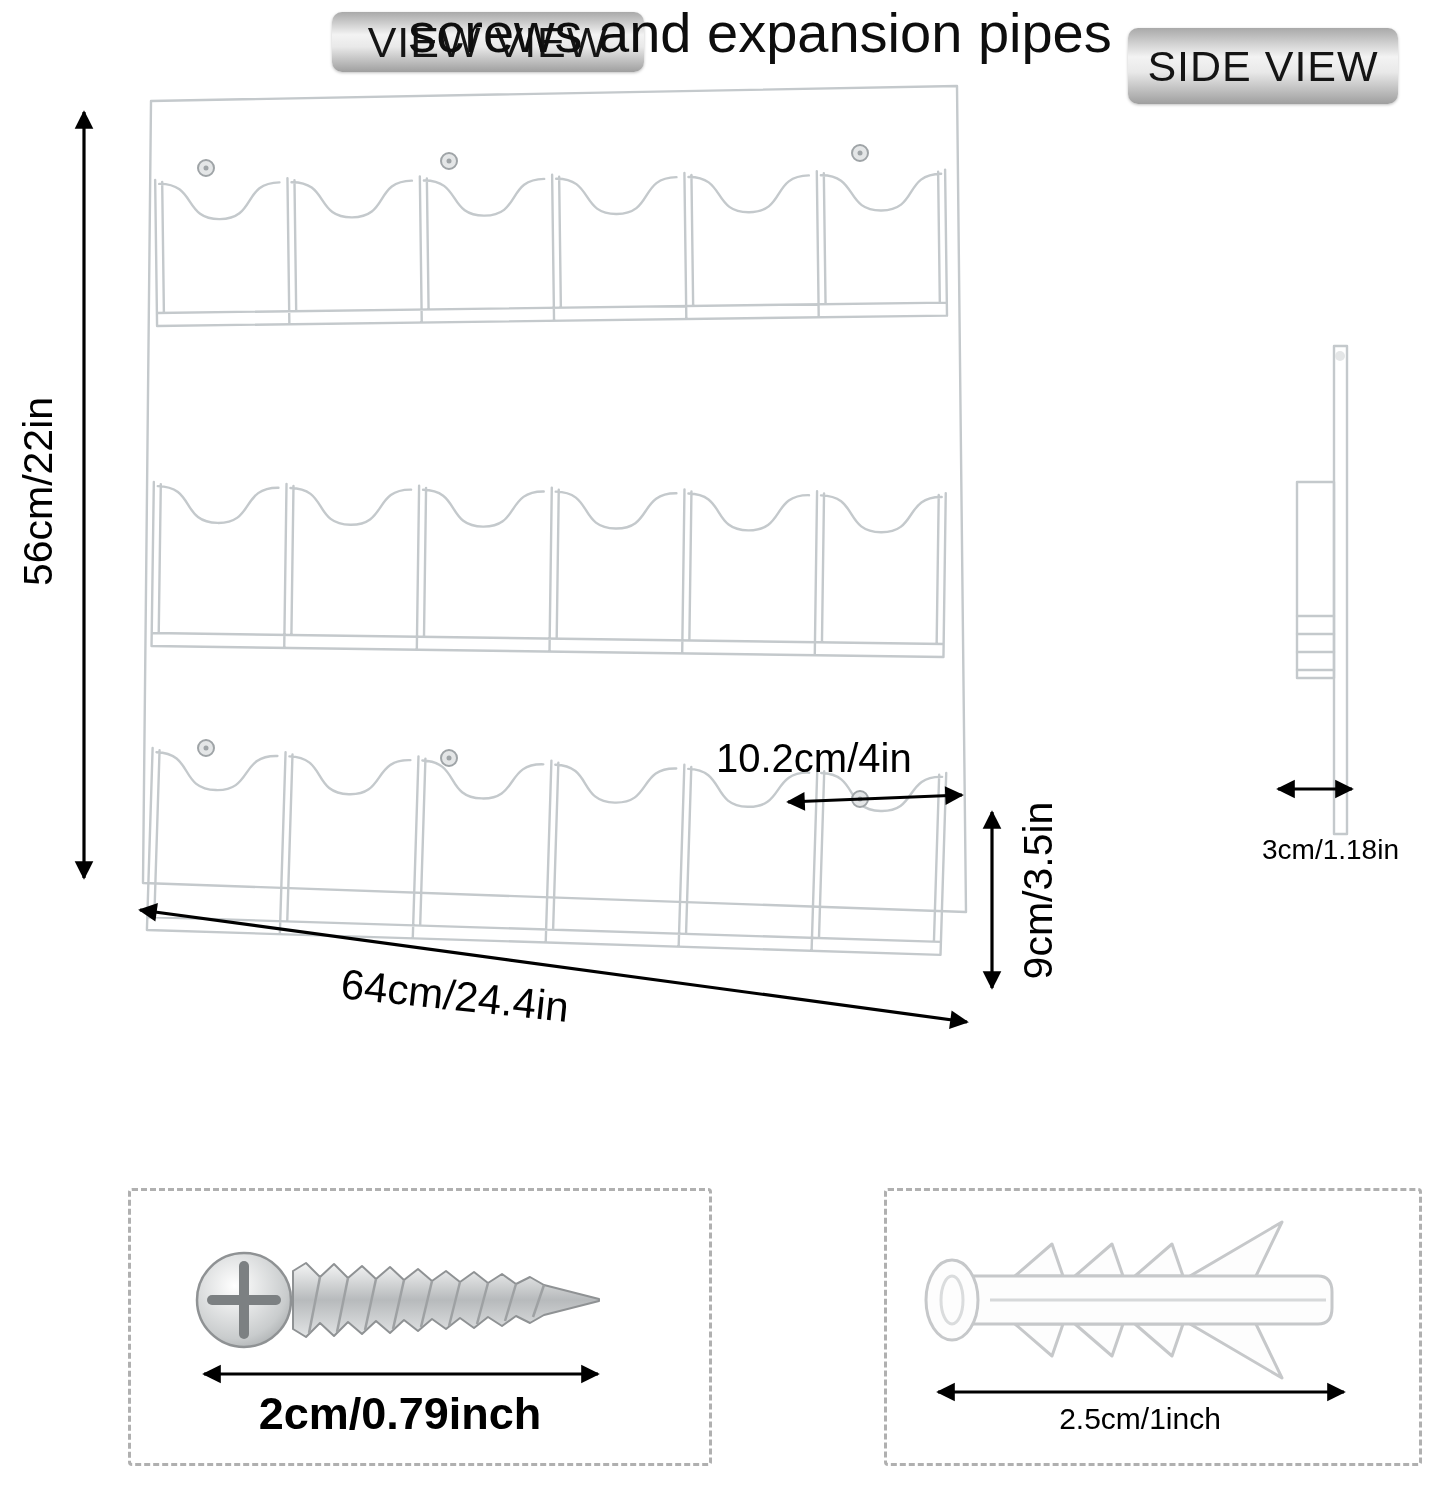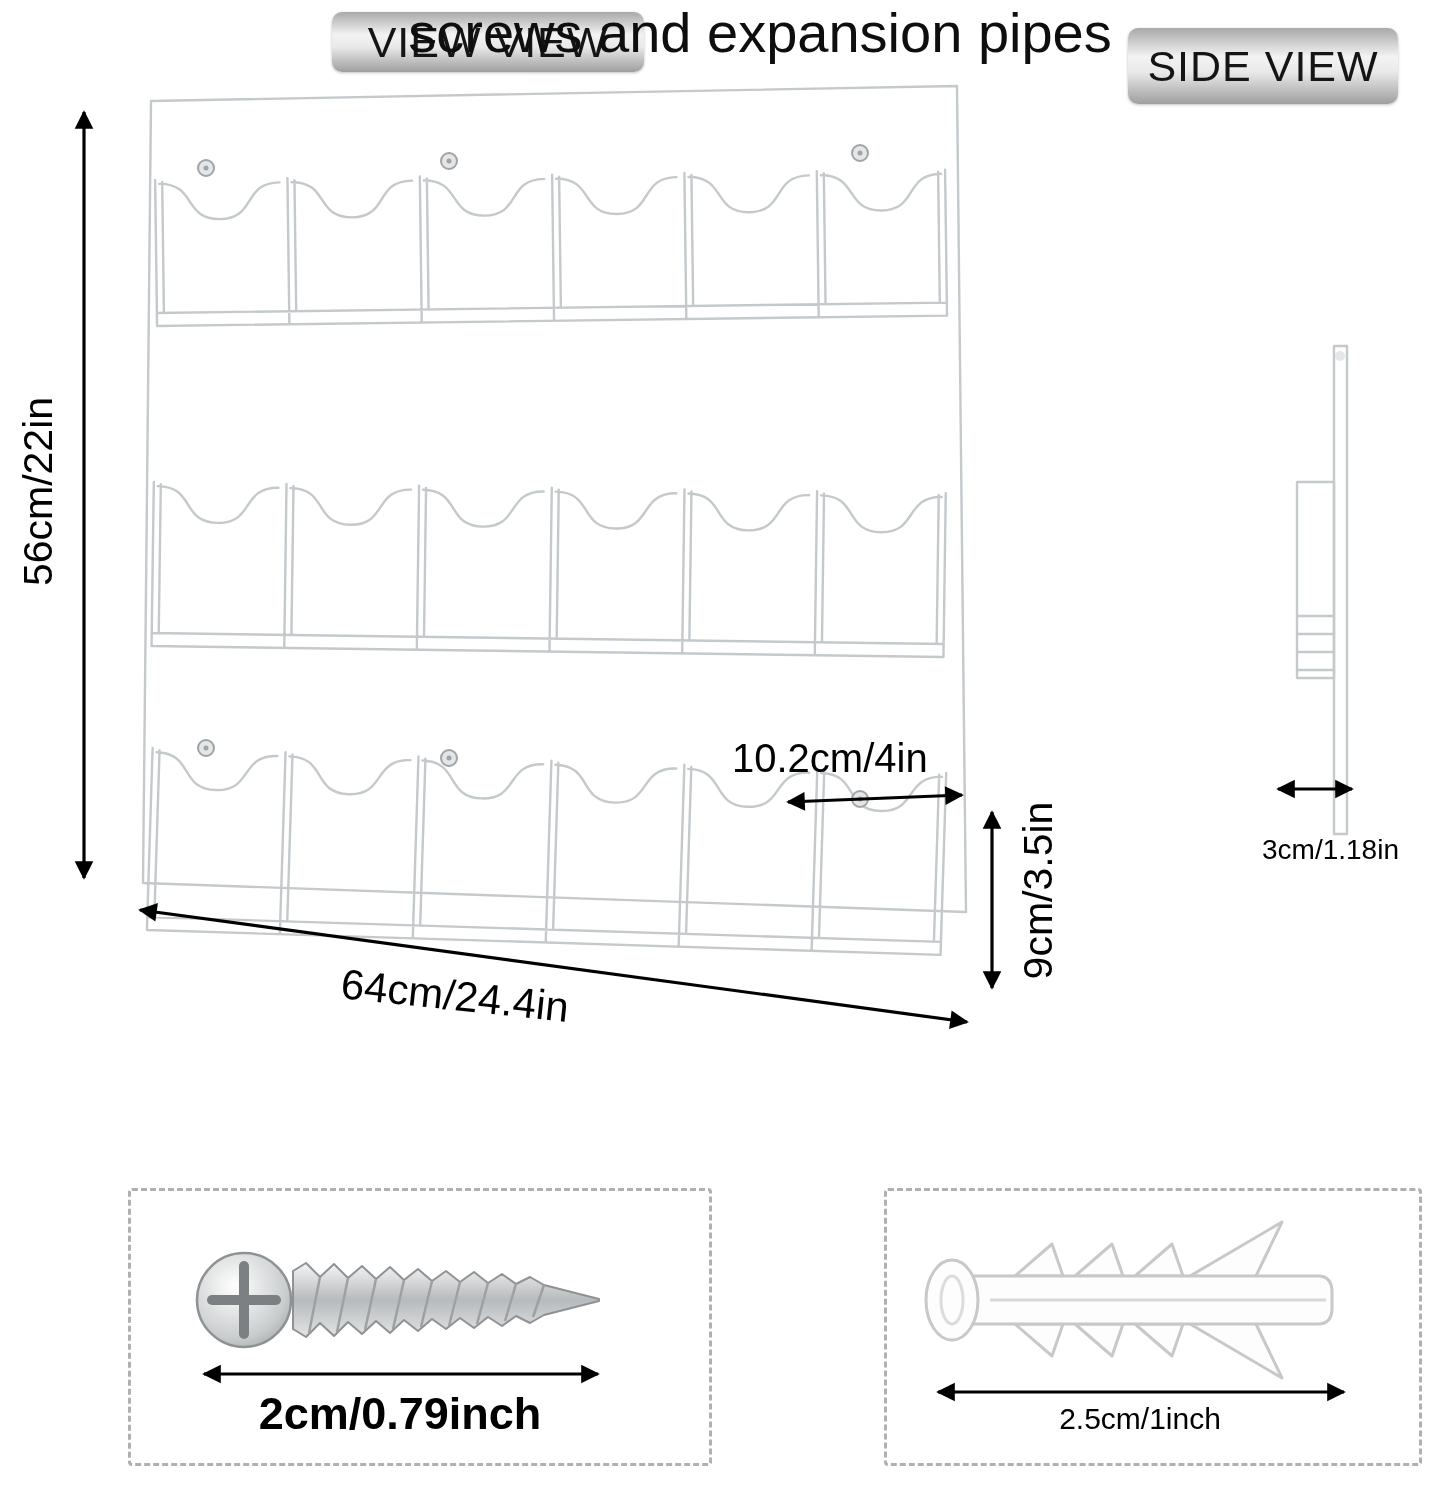--- a/index.html
+++ b/index.html
@@ -138,21 +138,21 @@
       <polygon points="1190,1324 1282,1378 1255,1322"></polygon>
       <path d="M965,1276 H1318 Q1332,1276 1332,1292 V1308 Q1332,1324 1318,1324 H965 Z"></path>
       <line x1="990" y1="1300" x2="1326" y2="1300" stroke="#d6d8d9"></line>
       <ellipse cx="952" cy="1300" rx="26" ry="40"></ellipse>
       <ellipse cx="952" cy="1300" rx="11" ry="24" stroke="#dadcdd" fill="none"></ellipse>
     </g>
   </svg>
 
   <div class="dim rot" style="left:-92px;top:468px;width:260px;">56cm/22in</div>
   <div class="dim" style="left:265px;top:972px;width:380px;transform:rotate(6deg);font-size:42px;">64cm/24.4in</div>
-  <div class="dim" style="left:732px;top:736px;font-size:40px;">10.2cm/4in</div>
+  <div class="dim" style="left:716px;top:736px;font-size:40px;">10.2cm/4in</div>
   <div class="dim rot" style="left:908px;top:867px;width:260px;">9cm/3.5in</div>
   <div class="dim" style="left:1228px;top:834px;width:205px;font-size:28px;">3cm/1.18in</div>
 
   <div class="section-title">screws and expansion pipes</div>
 
   <div class="dash-box" style="left:128px;top:1188px;width:578px;height:272px;"></div>
   <div class="dash-box" style="left:884px;top:1188px;width:532px;height:272px;"></div>
 
   <div class="dim" style="left:175px;top:1388px;width:450px;font-size:45px;font-weight:bold;">2cm/0.79inch</div>
   <div class="dim" style="left:915px;top:1402px;width:450px;font-size:30px;">2.5cm/1inch</div>

